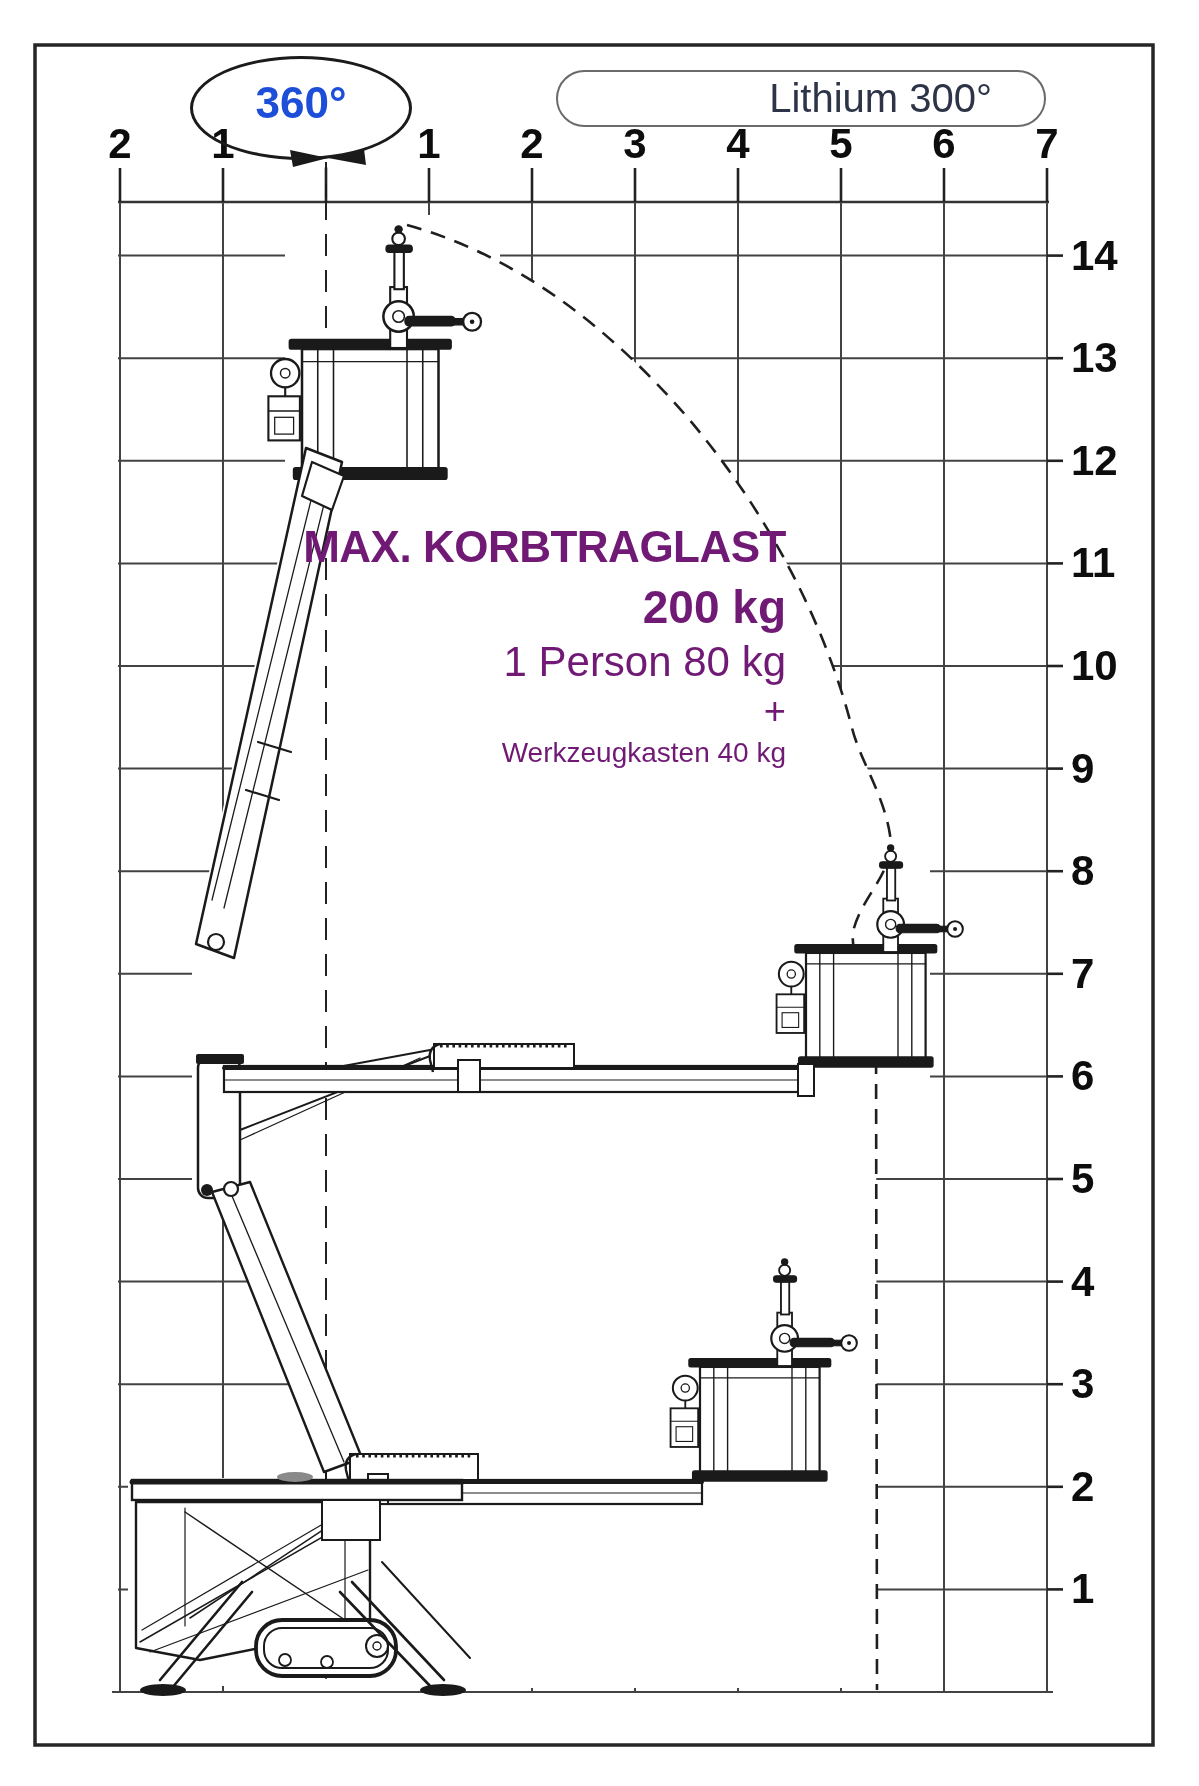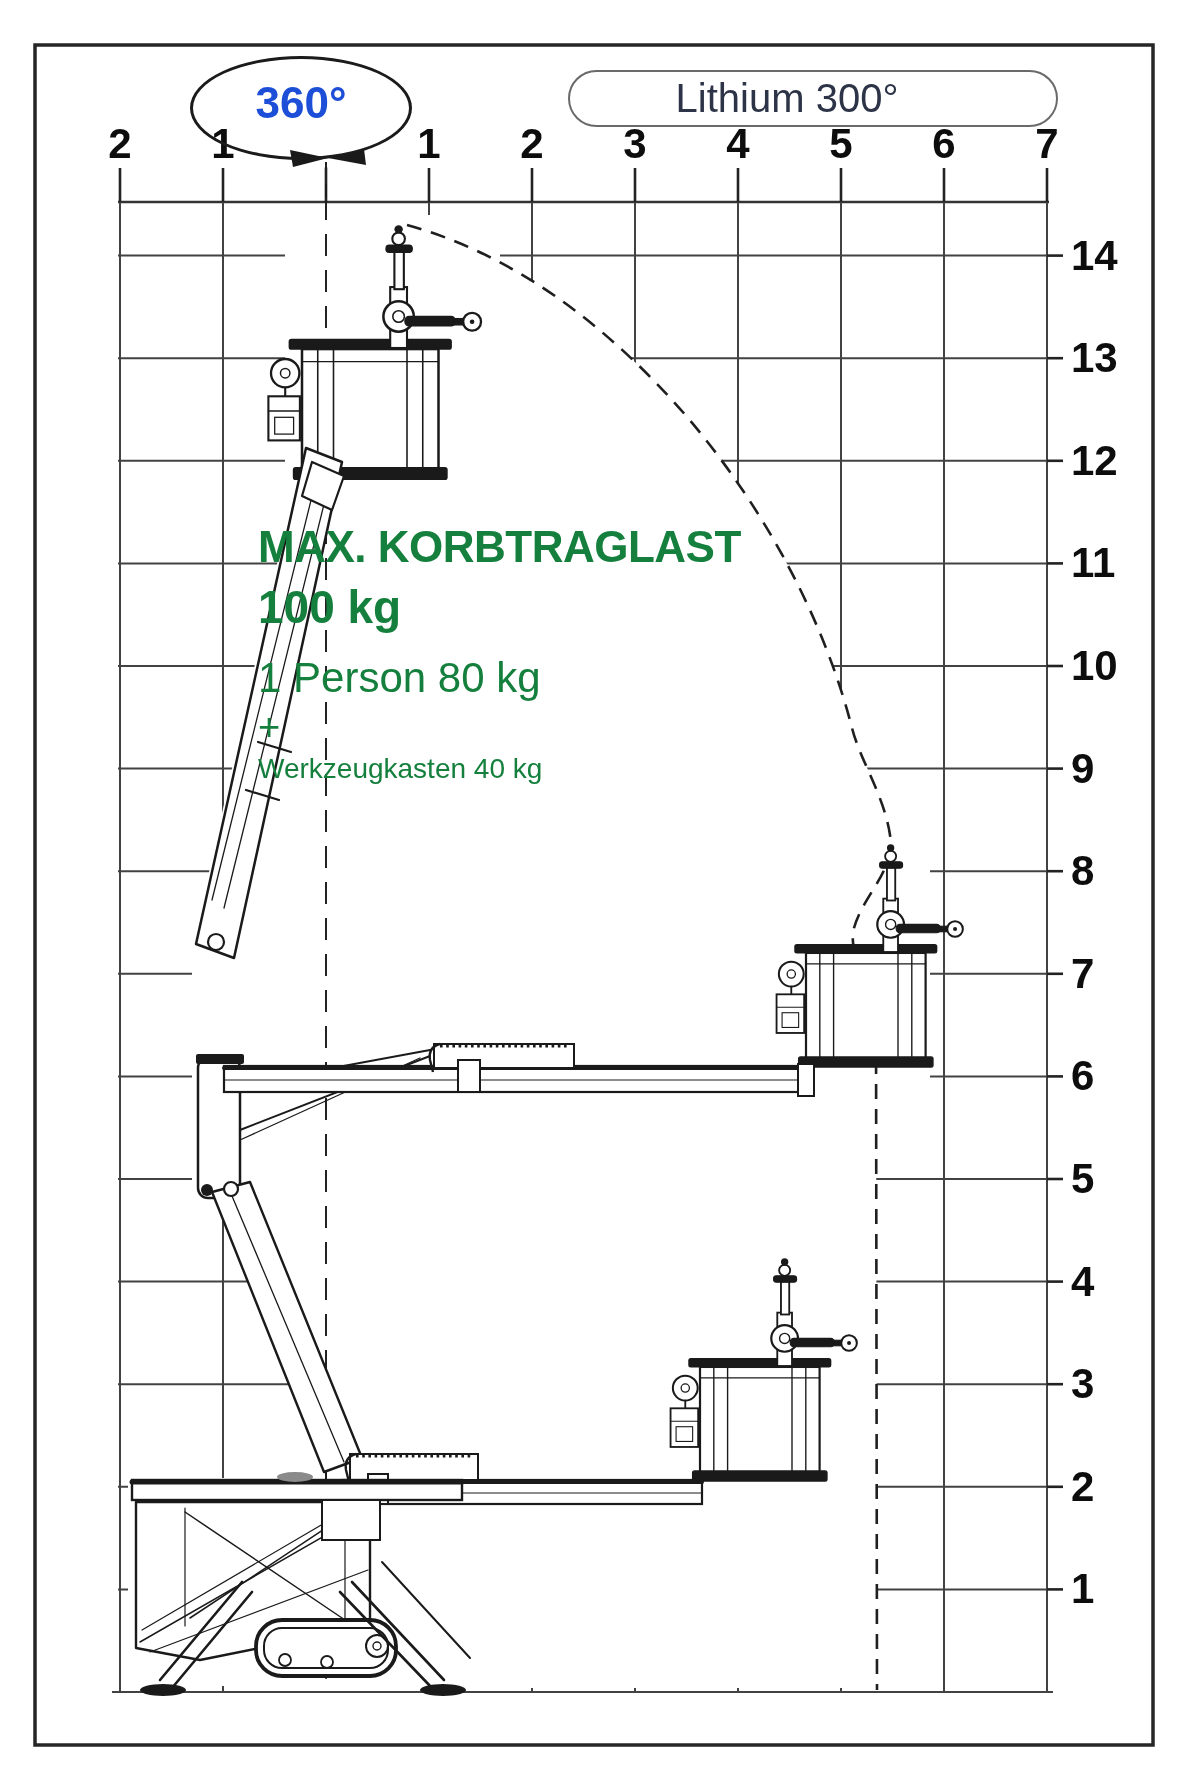--- a/index.html
+++ b/index.html
@@ -3,27 +3,27 @@
 <meta charset="utf-8">
 <style>
   html,body{margin:0;padding:0;background:#ffffff;}
   .page{position:relative;width:1199px;height:1786px;background:#ffffff;overflow:hidden;
         font-family:"Liberation Sans",sans-serif;}
   svg{position:absolute;left:0;top:0;}
   .badge-ellipse{position:absolute;left:190px;top:56px;width:222px;height:104px;
     border:3px solid #1b1b1b;border-radius:50%;display:flex;align-items:center;justify-content:center;
     font-size:44px;font-weight:bold;color:#1d4ed8;background:transparent;box-sizing:border-box;
     padding-bottom:10px;}
-  .badge-pill{position:absolute;left:568px;top:70px;width:490px;height:57px;box-sizing:border-box;
+  .badge-pill{position:absolute;left:556px;top:70px;width:490px;height:57px;box-sizing:border-box;
     border:2.5px solid #6a6a6a;border-radius:29px;background:#fff;display:flex;align-items:center;
-    justify-content:center;padding-right:52px;font-size:40px;color:#2d3447;}
-  .note{position:absolute;left:258px;top:522px;width:540px;text-align:left;color:#15803d;}
+    justify-content:flex-end;padding-right:52px;font-size:40px;color:#2d3447;}
+  .note{position:absolute;left:246px;top:522px;width:540px;text-align:right;color:#701a75;}
   .note .l1{font-size:44px;font-weight:bold;letter-spacing:-.5px;}
   .note .l2{font-size:46px;font-weight:bold;margin-top:8px;}
-  .note .l3{font-size:42px;margin-top:20px;}
+  .note .l3{font-size:42px;margin-top:4px;}
   .note .l4{font-size:38px;margin-top:4px;}
   .note .l5{font-size:28px;margin-top:4px;}
 </style>
 </head>
 <body>
 
 <div class="page">
 
   <svg id="diagram" width="1199" height="1786" viewBox="0 0 1199 1786">
       <rect x="35" y="45" width="1118" height="1700" fill="none" stroke="#262626" stroke-width="3.5"></rect>
@@ -275,19 +275,19 @@
   <div class="badge-ellipse">
     <span>360°</span>
   </div>
 
   <div class="badge-pill">
     <span>Lithium 300°</span>
   </div>
 
   <div class="note">
     <div class="l1">MAX. KORBTRAGLAST</div>
-    <div class="l2">100 kg</div>
+    <div class="l2">200 kg</div>
     <div class="l3">1 Person 80 kg</div>
     <div class="l4">+</div>
     <div class="l5">Werkzeugkasten 40 kg</div>
   </div>
 
 </div>
 
 </body></html>

